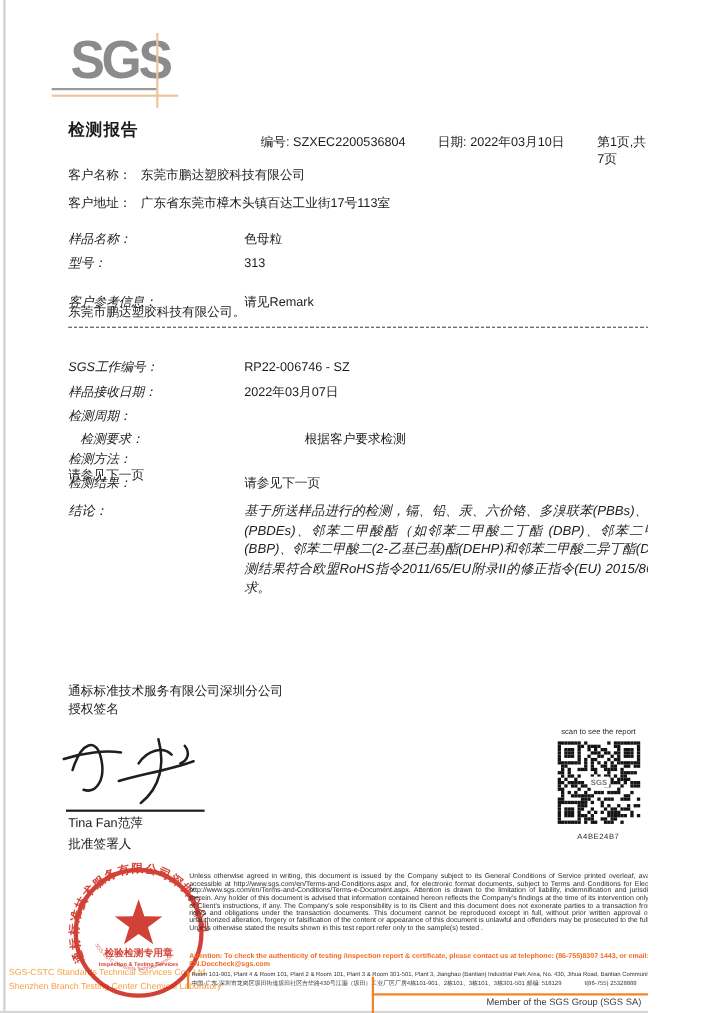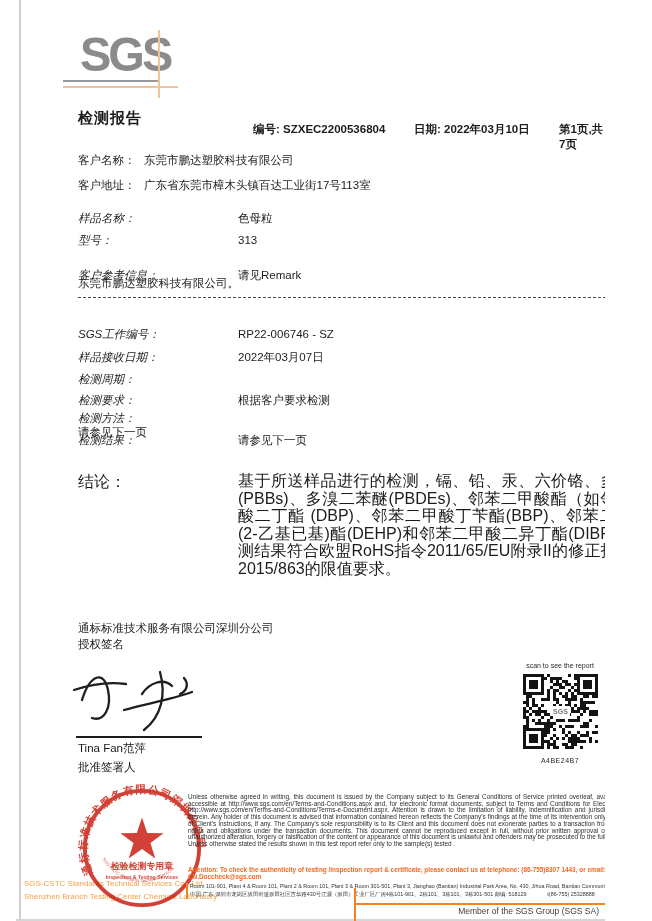--- a/index.html
+++ b/index.html
@@ -1,43 +1,43 @@
 <!DOCTYPE html>
 <html><head>
 <meta charset="utf-8">
 <style>
   html,body{margin:0;padding:0;background:#ffffff;}
   .page{position:relative;width:589px;height:921px;background:#ffffff;
-        font-family:"Liberation Sans","DejaVu Sans",sans-serif;color:#1c1c1c;overflow:hidden;margin-left:16px;}
+        font-family:"Liberation Sans","DejaVu Sans",sans-serif;color:#1c1c1c;overflow:hidden;}
   .abs{position:absolute;}
   
   .edge-left{left:3px;top:0;width:2px;height:921px;background:#cfcfcf;}
   .edge-bottom{left:0;bottom:0;width:652px;height:2px;background:#d6d6d6;}
   
   .logo-text{left:64px;top:30px;font-size:47px;font-weight:bold;color:#8b8b8b;
              letter-spacing:-3px;transform:scaleY(1.04);line-height:1;}
   .logo-underline{left:47px;top:80px;width:96px;height:2px;background:#9a9a9a;}
   .logo-orange-h{left:47px;top:86px;width:115px;height:2px;background:#eec49c;}
   .logo-orange-v{left:142px;top:30px;width:2px;height:68px;background:#eec49c;}
   
   .title{left:62px;top:109px;font-size:15px;font-weight:bold;letter-spacing:1px;}
-  .hmeta{top:122px;font-size:11.5px;font-weight:bold;}
+  .hmeta{top:122px;font-size:11.5px;font-weight:normal;}
   .report-no{left:237px;}
   .report-date{left:398px;}
   .page-info{left:543px;}
   
   .row{display:flex;font-size:11.5px;line-height:14px;}
   .row .lab{flex:0 0 auto;}
   .client-row .lab{width:66px;}
   .wide-row .lab{width:160px;font-style:italic;}
   .note{left:62px;top:276px;font-size:11.5px;}
   .dashline{left:62px;top:297px;width:586px;height:1px;
             background:repeating-linear-gradient(90deg,#4a4a4a 0 3px,transparent 3px 5px);}
   
-  .concl{left:62px;top:472px;display:flex;font-size:16px;}
+  .concl{left:62px;top:456px;display:flex;font-size:12px;font-style:italic;}
   .concl .lab{width:160px;flex:0 0 auto;}
   .concl .val{width:428px;line-height:17.5px;text-align:justify;}
   
   .sig-company{left:62px;top:621px;font-size:11.5px;}
   .sig-auth{left:62px;top:637px;font-size:11.5px;}
   .sig-svg{left:52px;top:660px;}
   .sig-line{left:60px;top:736px;width:126px;height:1.5px;background:#1c1c1c;}
   .sig-name{left:62px;top:741px;font-size:11.5px;}
   .sig-role{left:62px;top:760px;font-size:11.5px;}
   
@@ -108,21 +108,21 @@
     <span class="lab">SGS工作编号：</span>
     <span class="val">RP22-006746 - SZ</span>
   </div>
   <div class="abs row wide-row" style="left:62px;top:350px;">
     <span class="lab">样品接收日期：</span>
     <span class="val">2022年03月07日</span>
   </div>
   <div class="abs row wide-row" style="left:62px;top:372px;">
     <span class="lab">检测周期：</span>
   </div>
-  <div class="abs row wide-row" style="left:62px;top:393px;">
+  <div class="abs row wide-row" style="left:73px;top:393px;gap:44px;">
     <span class="lab">检测要求：</span>
     <span class="val">根据客户要求检测</span>
   </div>
   <div class="abs row wide-row" style="left:62px;top:411px;flex-direction:column;">
     <span class="lab">检测方法：</span>
     <span class="val">请参见下一页</span>
   </div>
   <div class="abs row wide-row" style="left:62px;top:433px;">
     <span class="lab">检测结果：</span>
     <span class="val">请参见下一页</span>

